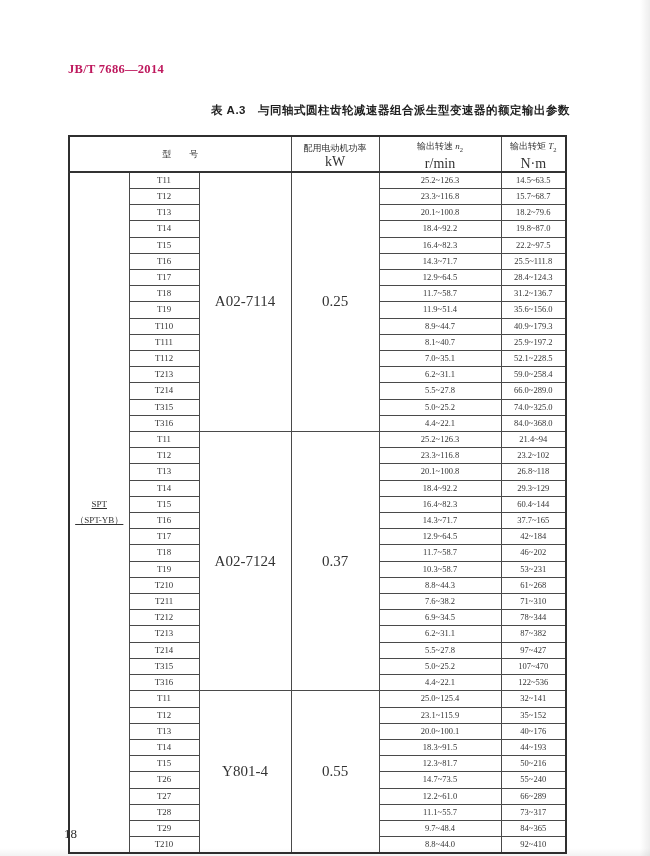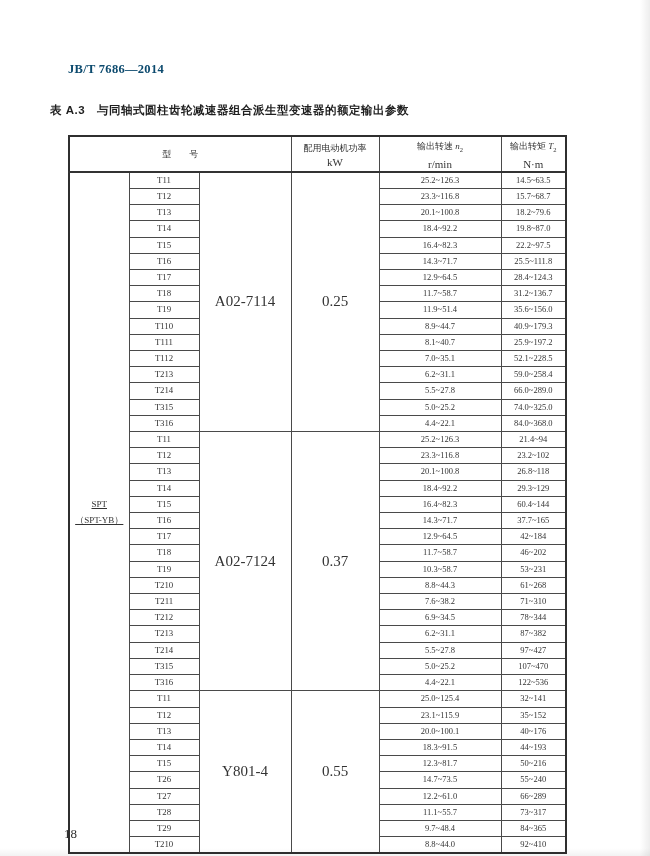--- a/index.html
+++ b/index.html
@@ -18,25 +18,25 @@
     background: linear-gradient(to right, rgba(0,0,0,0), rgba(0,0,0,0.07));
     pointer-events: none;
   }
   .edge-shadow-bottom {
     position: absolute; bottom: 0; left: 0; width: 100%; height: 8px;
     background: linear-gradient(to bottom, rgba(0,0,0,0), rgba(0,0,0,0.05));
     pointer-events: none;
   }
   .doc-code {
     position: absolute; left: 68px; top: 62px;
-    font-size: 12.5px; font-weight: bold; letter-spacing: 0.3px; color: #0c4a6e;
+    font-size: 12.5px; font-weight: bold; letter-spacing: 0.3px; color: #be185d;
   }
   .table-title {
     position: absolute; left: 50px; top: 103px; width: 520px;
-    text-align: left;
+    text-align: right;
     font-family: "Liberation Sans", "DejaVu Sans", sans-serif;
     font-size: 11.5px; font-weight: bold; color: #1f1f1f;
     letter-spacing: 0.5px;
   }
   table.params {
     position: absolute; left: 68px; top: 135px;
     border-collapse: collapse;
     table-layout: fixed;
     width: 497px;
     font-size: 8.5px;
@@ -54,21 +54,21 @@
   }
   table.params { border: 2px solid #2f2f2f; }
   table.params thead th {
     height: 35px;
     line-height: 14px;
     font-weight: normal;
     font-size: 9px;
     border-bottom: 2px solid #333;
   }
   table.params thead th .h1 { display: block; margin-top: 2px; text-align: center; }
-  table.params thead th .h2 { display: block; font-size: 11px; }
+  table.params thead th .h2 { display: block; font-size: 14px; }
   table.params i { font-style: italic; font-family: "Liberation Serif", serif; }
   table.params sub { font-size: 6.5px; vertical-align: sub; }
   td.series-cell { font-size: 9px; line-height: 13px; text-decoration: underline; }
   td.motor-cell, td.power-cell { font-size: 15px; }
   td.model-cell { font-size: 8.8px; }
   .page-number {
     position: absolute; left: 64px; top: 826px;
     font-size: 13px; color: #2e2e2e;
   }
 </style>

